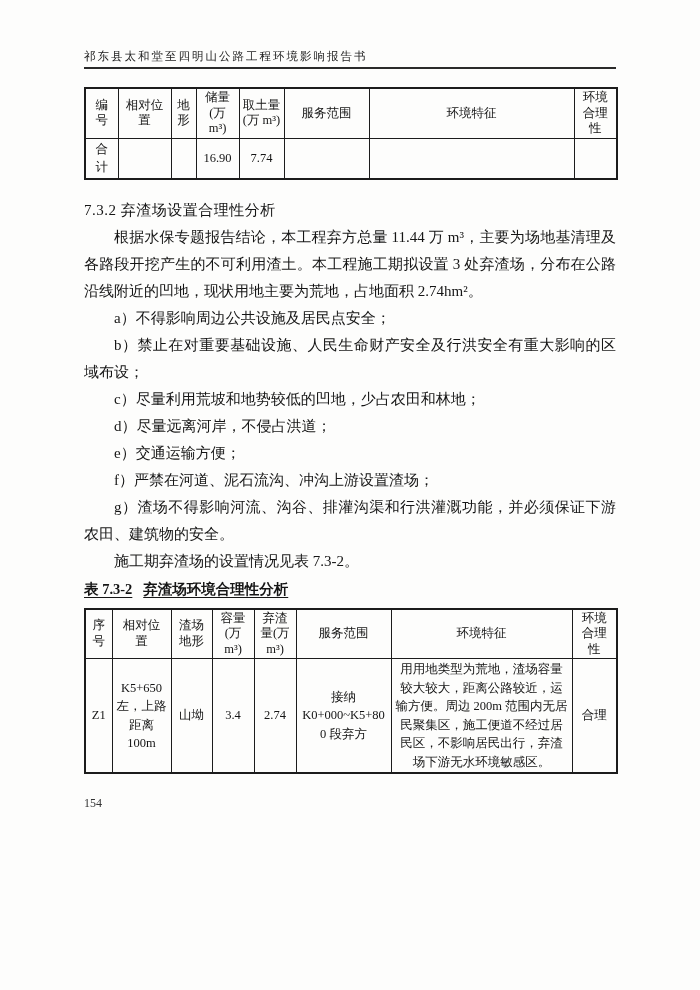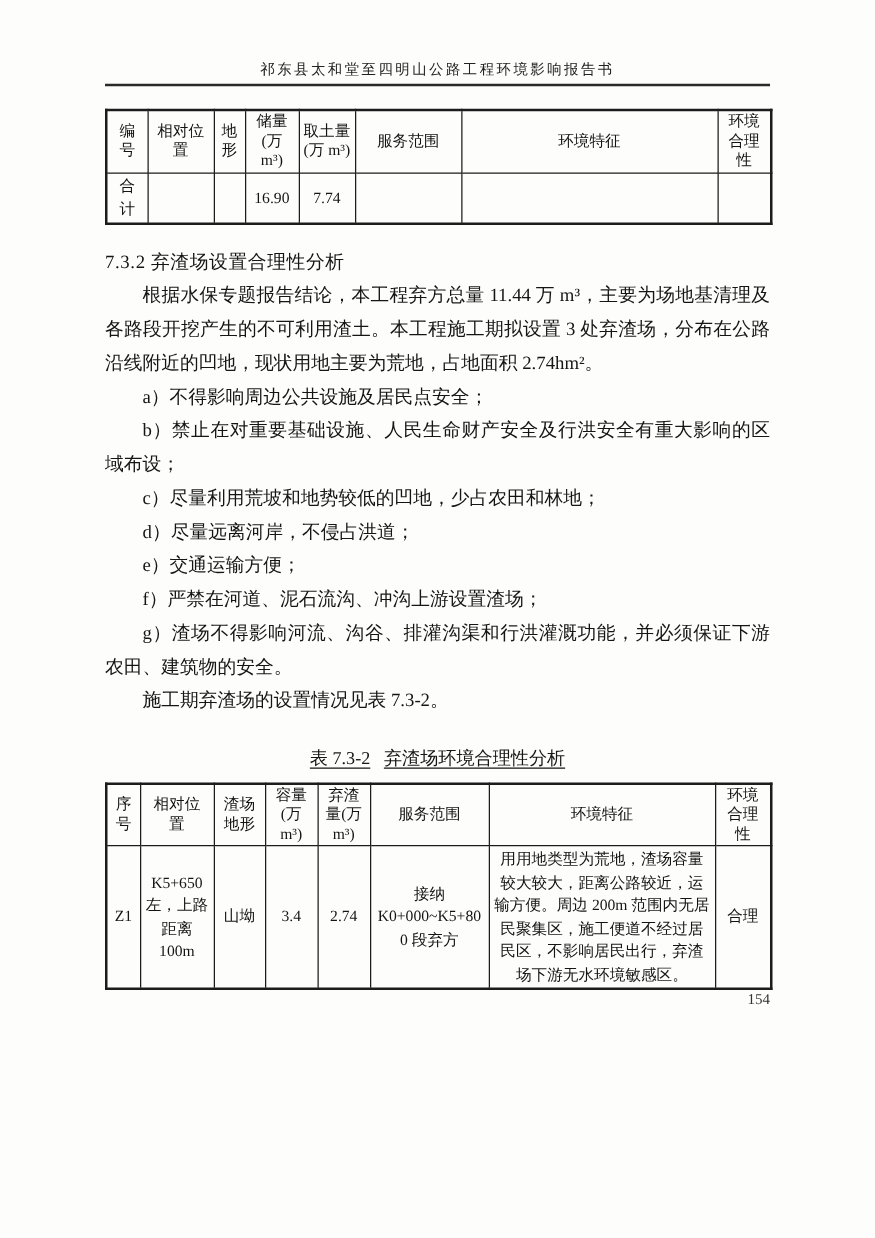--- a/index.html
+++ b/index.html
@@ -5,21 +5,21 @@
   html,body{margin:0;padding:0;background:#e8e8e8;}
   .page{
     width:700px;height:990px;background:#fdfdfc;margin:0 auto;
     box-sizing:border-box;padding:48px 84px 0 84px;
     font-family:"Liberation Serif","DejaVu Serif",serif;color:#171717;
     position:relative;overflow:hidden;
   }
   
   .doc-header{border-bottom:2px solid #2a2a2a;padding-bottom:3px;}
   .doc-header .title{
-    text-align:center;font-size:11.5px;letter-spacing:2px;color:#222;
+    text-align:left;font-size:11.5px;letter-spacing:2px;color:#222;
     line-height:16px;
   }
   
   table.tbl{
     border-collapse:collapse;width:532px;table-layout:fixed;
     font-size:12.5px;color:#141414;
   }
   table.tbl,table.tbl th,table.tbl td{border:1px solid #1c1c1c;}
   table.tbl{border-width:2px;}
   table.tbl th{
@@ -41,26 +41,26 @@
     margin:0;font-size:15px;line-height:27px;text-align:justify;
     text-indent:2em;color:#151515;
   }
   p.underlined{text-decoration:underline;text-underline-offset:3px;}
   p.section-heading{
     text-indent:0;font-weight:normal;font-size:15px;margin-top:9px;
     letter-spacing:.5px;
   }
   .body-text{margin-top:17px;}
   p.table-caption{
-    text-indent:0;text-align:center;font-weight:normal;font-size:14.5px;
-    margin-top:19px;
+    text-indent:0;text-align:left;font-weight:bold;font-size:14.5px;
+    margin-top:1px;
   }
   p.table-caption span{text-decoration:underline;text-underline-offset:3px;}
   .page-footer{
-    text-align:right;font-size:12px;color:#333;
+    text-align:left;margin-top:22px;font-size:12px;color:#333;
   }
 </style>
 </head>
 <body>
 
 <div class="page">
 
   <div class="doc-header">
     <div class="title">祁东县太和堂至四明山公路工程环境影响报告书</div>
   </div>

